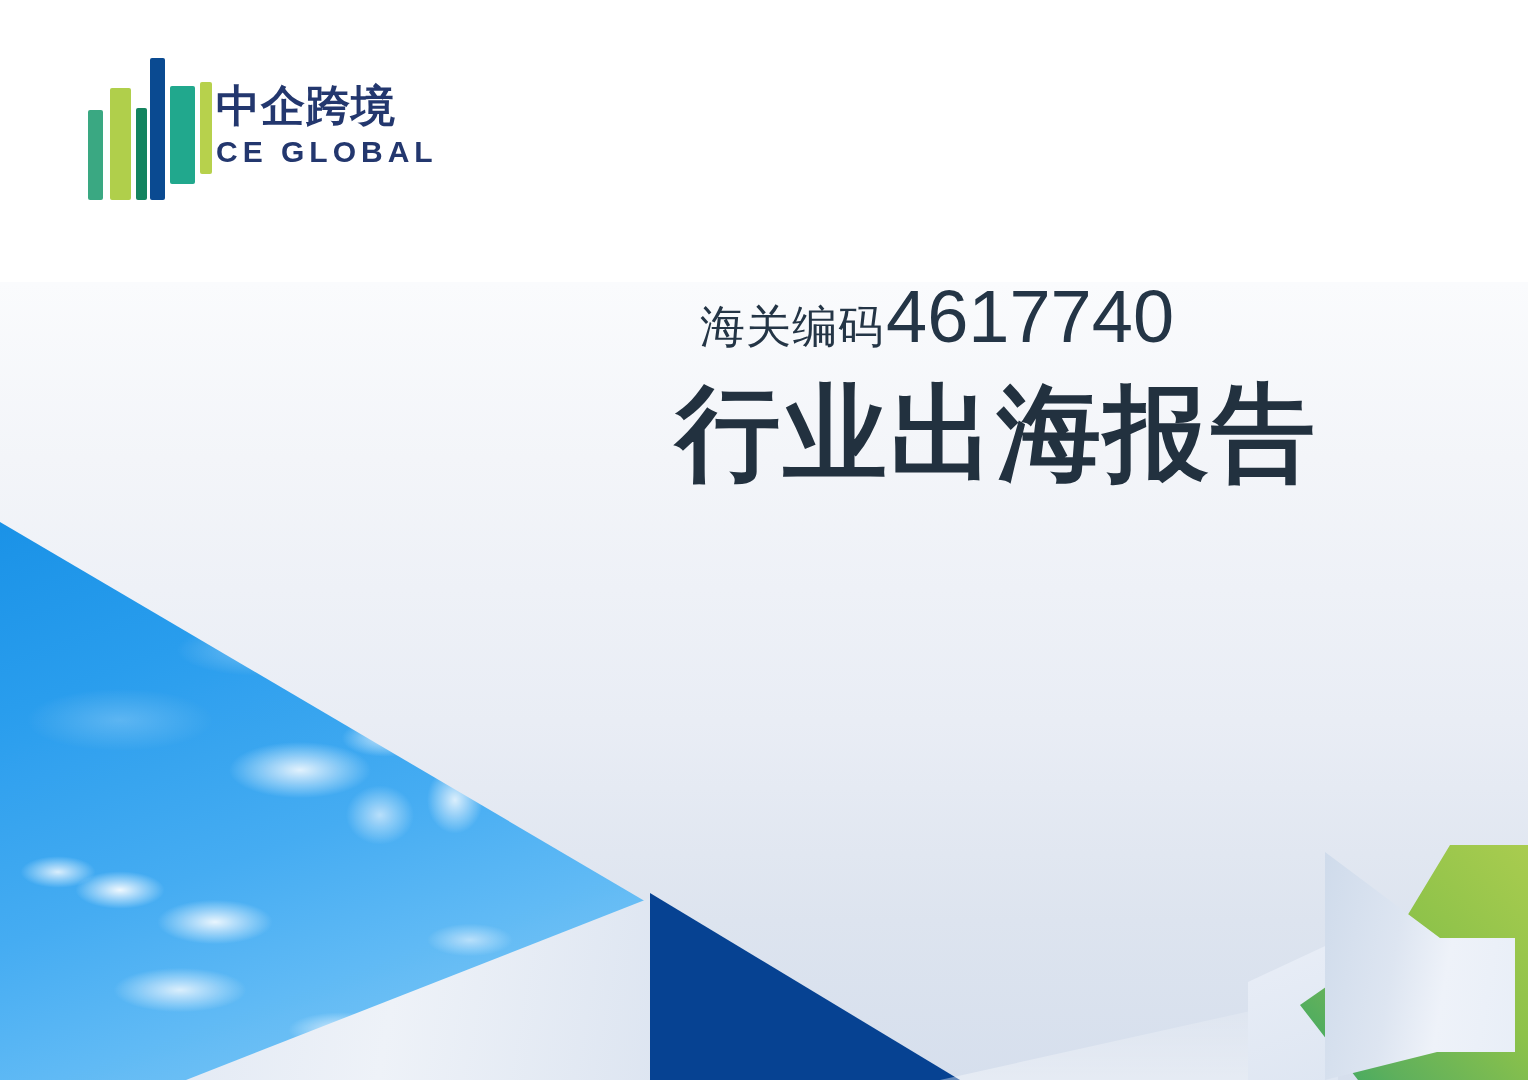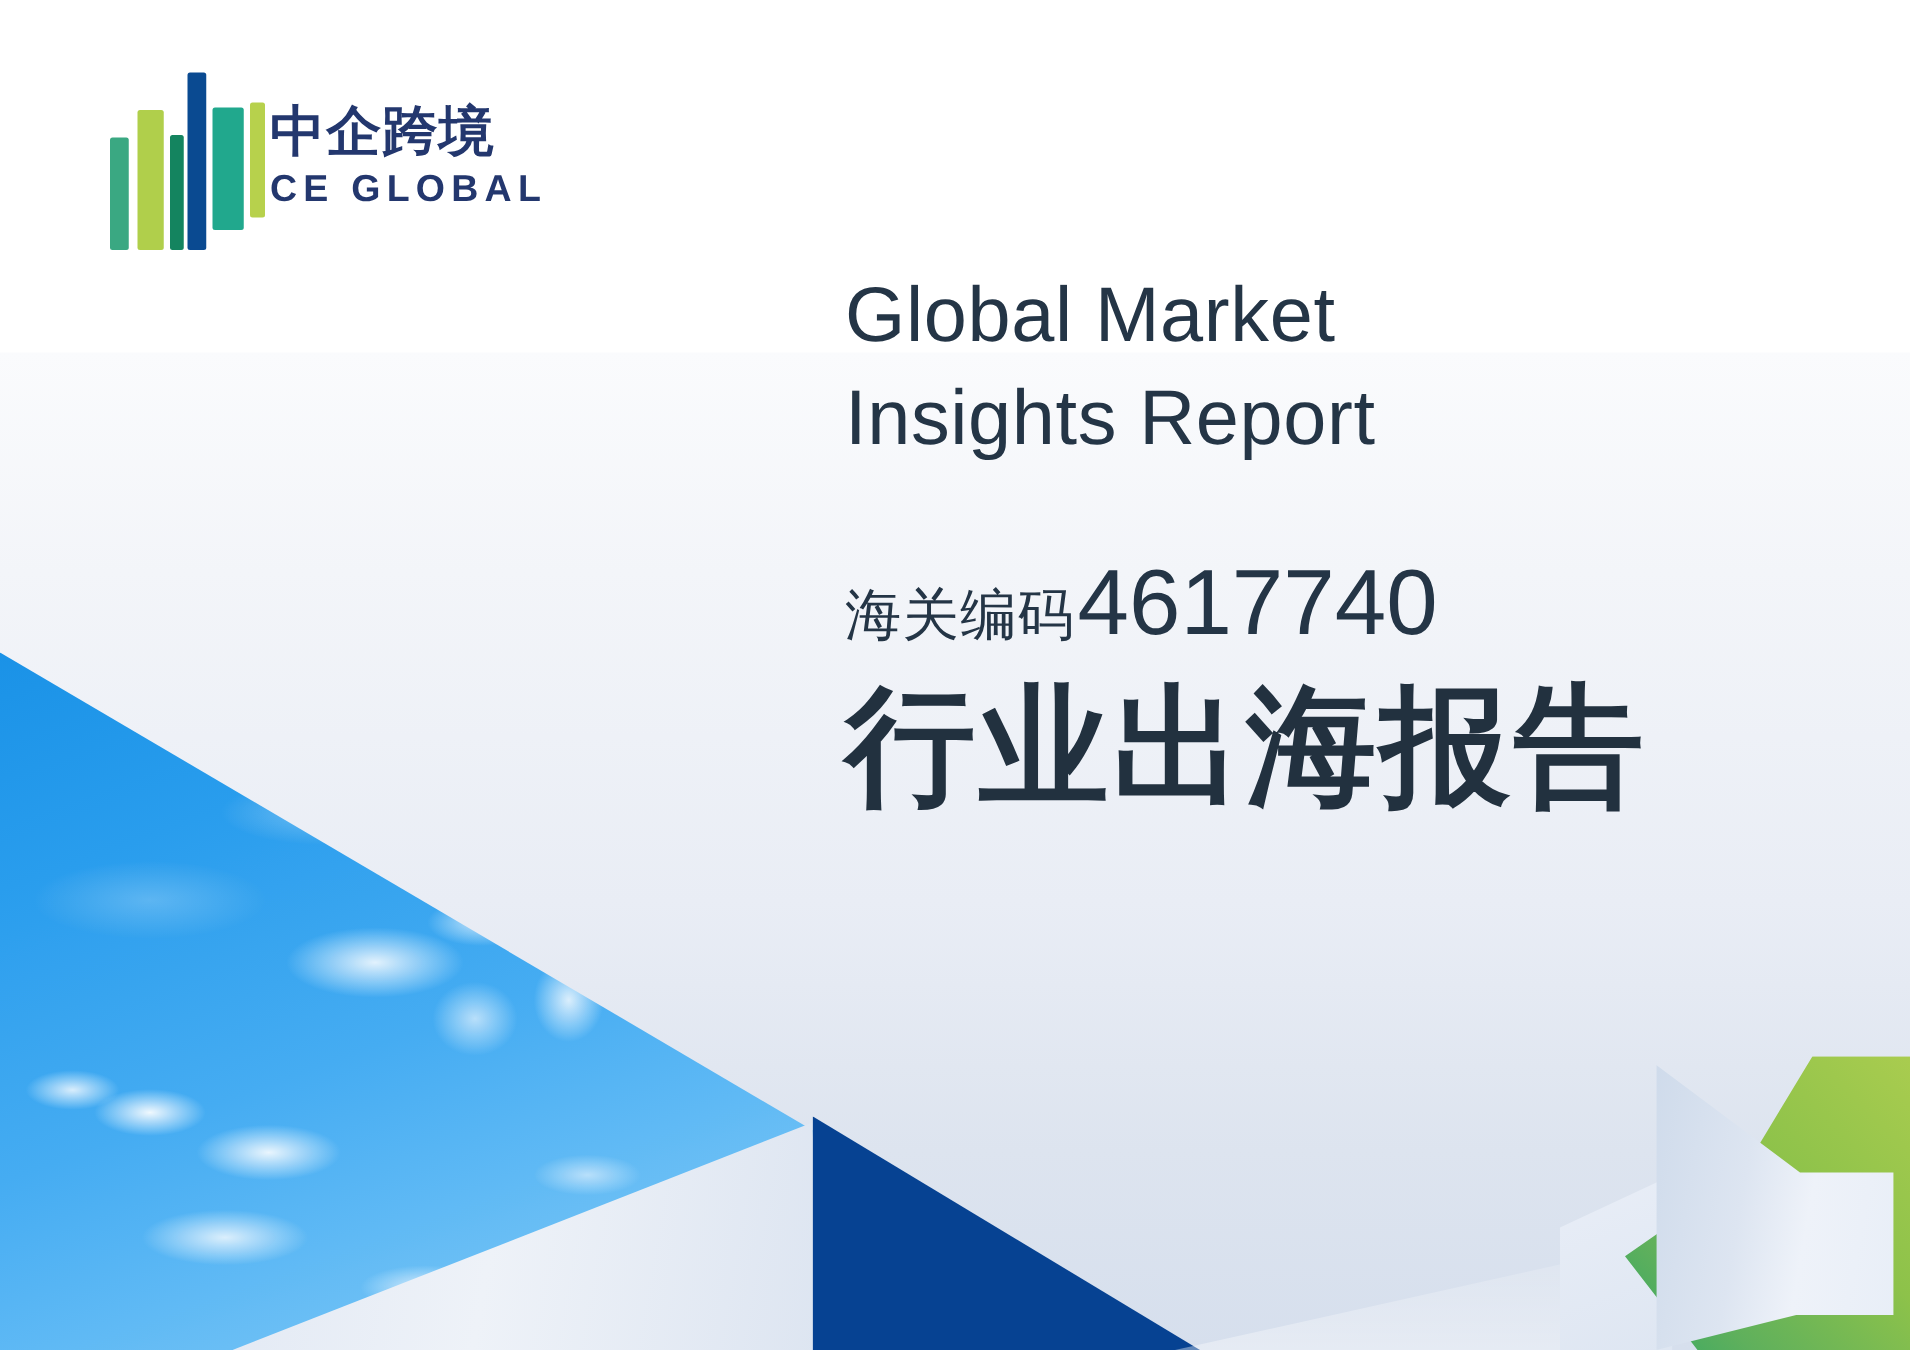--- a/index.html
+++ b/index.html
@@ -124,20 +124,21 @@
     letter-spacing:0.5px;
     white-space:pre-line;
   }
 
   .hs-line{
     margin-top:62px;
     display:flex;
     align-items:baseline;
     color:#243546;
     white-space:nowrap;
+    margin-left:24px;
   }
   .hs-label{
     font-family:"Liberation Sans","DejaVu Sans",sans-serif;
     font-size:45px;font-weight:400;letter-spacing:1px;
   }
   .hs-code{
     font-family:"Liberation Sans","DejaVu Sans",sans-serif;
     font-size:74px;font-weight:300;letter-spacing:0px;
     margin-left:2px;
   }
@@ -181,22 +182,20 @@
         <div class="bar" style="left: 82px; top: 28px; width: 25px; height: 98px; background: rgb(33, 168, 141);"></div>
         <div class="bar" style="left: 112px; top: 24px; width: 12px; height: 92px; background: rgb(183, 209, 76);"></div>
       </div>
     <div class="logo-text">
       <div class="logo-cn">中企跨境</div>
       <div class="logo-en">CE  GLOBAL</div>
     </div>
   </div>
 
   <div class="text-block">
-    <div class="title-en">Global Market
-Insights Report</div>
 
     <div class="hs-line">
       <span class="hs-label">海关编码</span>
       <span class="hs-code">4617740</span>
     </div>
 
     <div class="headline-cn">行业出海报告</div>
   </div>
 
 </div>

